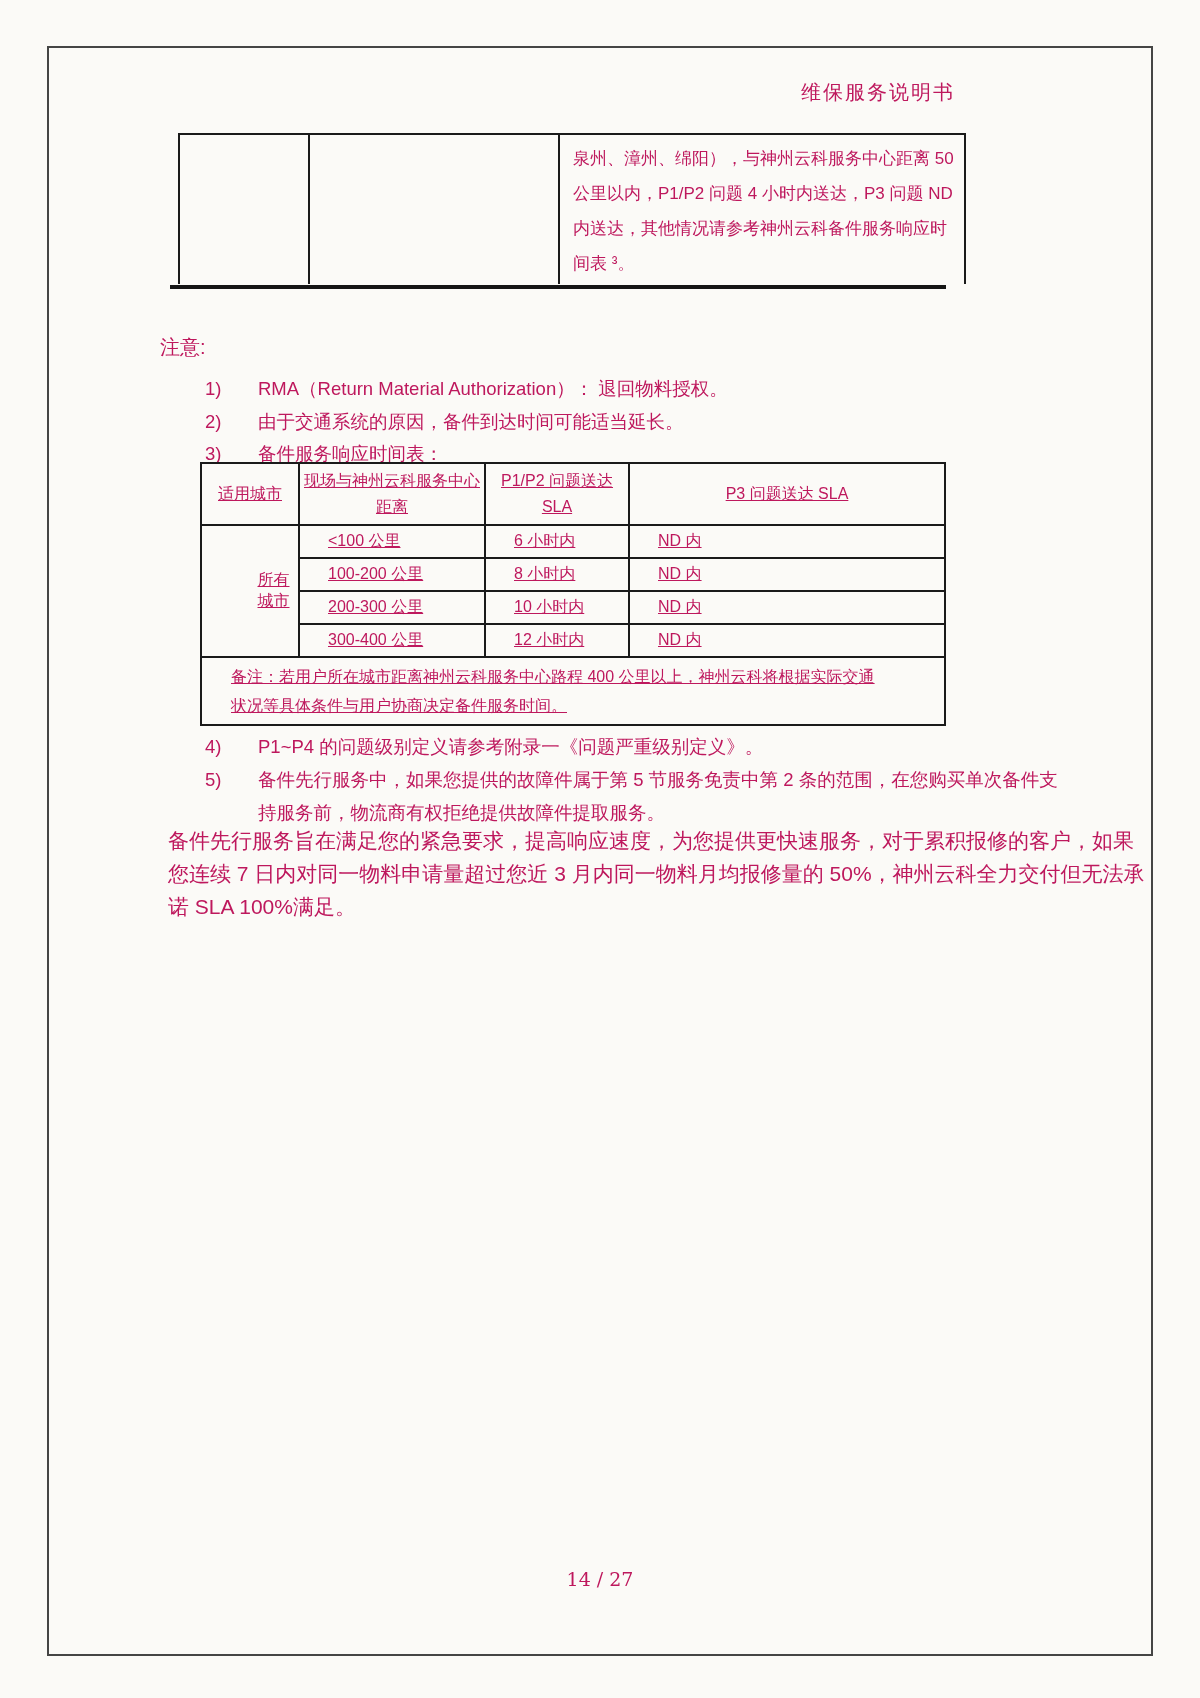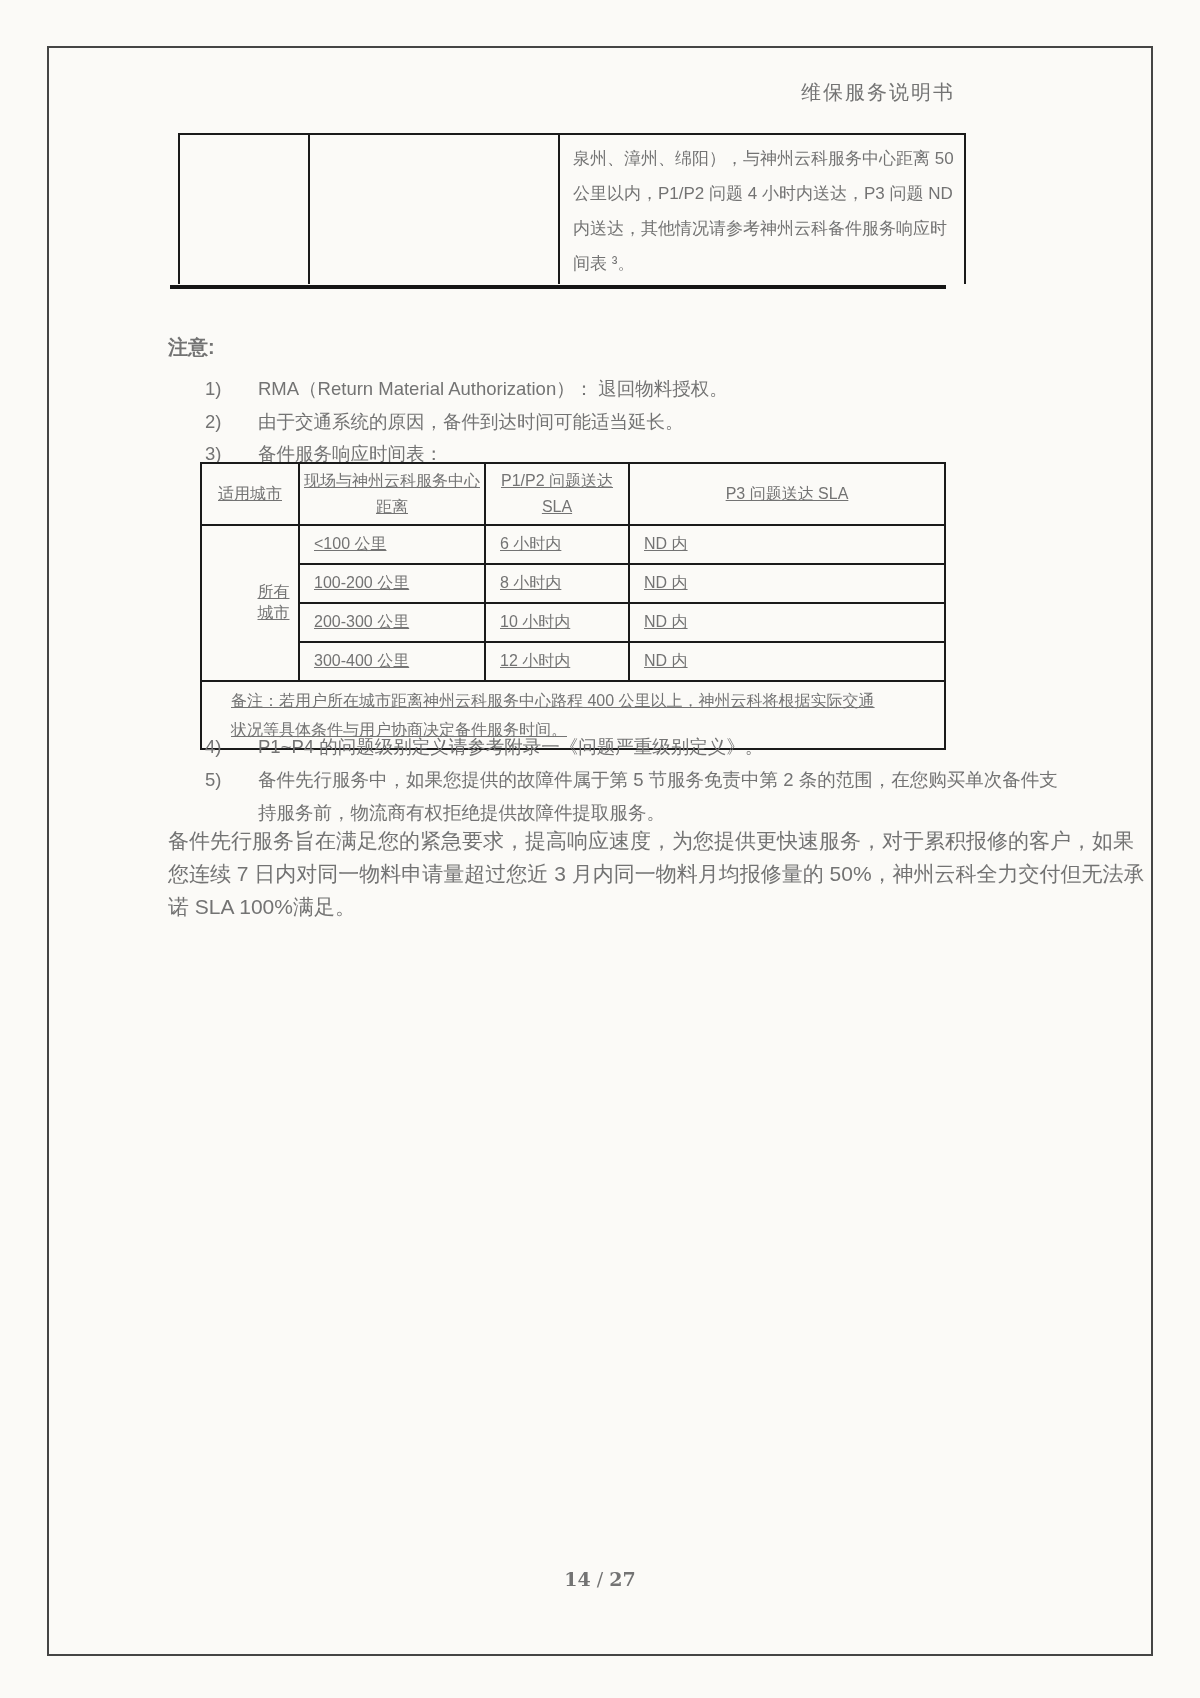--- a/index.html
+++ b/index.html
@@ -1,21 +1,21 @@
 <!DOCTYPE html>
 <html><head>
 <meta charset="utf-8">
 <style>
   html,body { margin:0; padding:0; }
   body { background:#efeeea; }
   .page {
     position:relative; width:1200px; height:1698px;
     background:#fbfaf7; overflow:hidden;
     font-family:"Liberation Sans","DejaVu Sans",sans-serif;
-    color:#737373;
+    color:#be185d;
   }
   .frame {
     position:absolute; left:47px; top:46px; width:1106px; height:1610px;
     border:2px solid #454545; box-sizing:border-box;
   }
   .header-title {
     position:absolute; top:79px; left:0; right:245px; text-align:right;
     font-family:"DejaVu Serif","Liberation Serif",serif;
     font-size:20px; letter-spacing:2px;
   }
@@ -28,53 +28,53 @@
     border:2px solid #1a1a1a; border-bottom:none; vertical-align:top;
     height:150px; padding:6px 0 0 13px; box-sizing:border-box;
   }
   .cont-cell-text { font-size:17px; line-height:35px; }
   .cont-cell-text .line { white-space:nowrap; }
   .thick-rule {
     position:absolute; left:170px; top:285px; width:776px; height:4px;
     background:#151515;
   }
   .note-heading {
-    position:absolute; left:168px; top:334px;
-    font-size:20px; font-weight:bold;
+    position:absolute; left:160px; top:334px;
+    font-size:20px; font-weight:normal;
   }
   .list-row {
     position:absolute; left:205px; width:840px; display:flex;
     font-size:18.5px; line-height:33px;
   }
   .list-num { width:53px; flex:none; }
   .list-text { flex:1; }
   .list-text .line { white-space:nowrap; }
   
   .sla-table {
     position:absolute; left:200px; top:462px; width:744px;
     border-collapse:collapse; table-layout:fixed; font-size:16px;text-decoration:underline;
   }
   .sla-table th, .sla-table td {
     border:2px solid #1a1a1a; box-sizing:border-box; font-weight:normal;padding-left:48px;
   }
   .sla-table th { height:62px; text-align:center; vertical-align:middle; line-height:26px; padding:0 4px; }
-  .sla-table td.data { height:39px; text-align:left; vertical-align:middle; padding:0 6px 0 14px; }
+  .sla-table td.data { height:33px; text-align:left; vertical-align:middle; padding:0 6px 0 28px; }
   .sla-table td.group { text-align:center; vertical-align:middle; }
   .sla-table td.noterow { height:62px; vertical-align:middle; padding:4px 10px 4px 29px; line-height:29px; }
   .sla-table td.noterow .line { white-space:nowrap; }
   .closing {
     position:absolute; left:168px; top:824px; width:880px;
     font-size:21px; line-height:33px;
   }
   .closing .line { white-space:nowrap; }
   .footer {
     position:absolute; top:1568px; left:0; width:100%; text-align:center;
     font-family:"DejaVu Serif","Liberation Serif",serif; font-size:19px;
   }
-  .footer .num { font-weight:bold; }
+  .footer .num { font-weight:normal; }
   .footer .sep { font-weight:normal; padding:0 6px; }
 </style>
 </head>
 <body>
 
 <div class="page">
 
   <div class="frame"></div>
 
   <div class="header-title">维保服务说明书</div>

